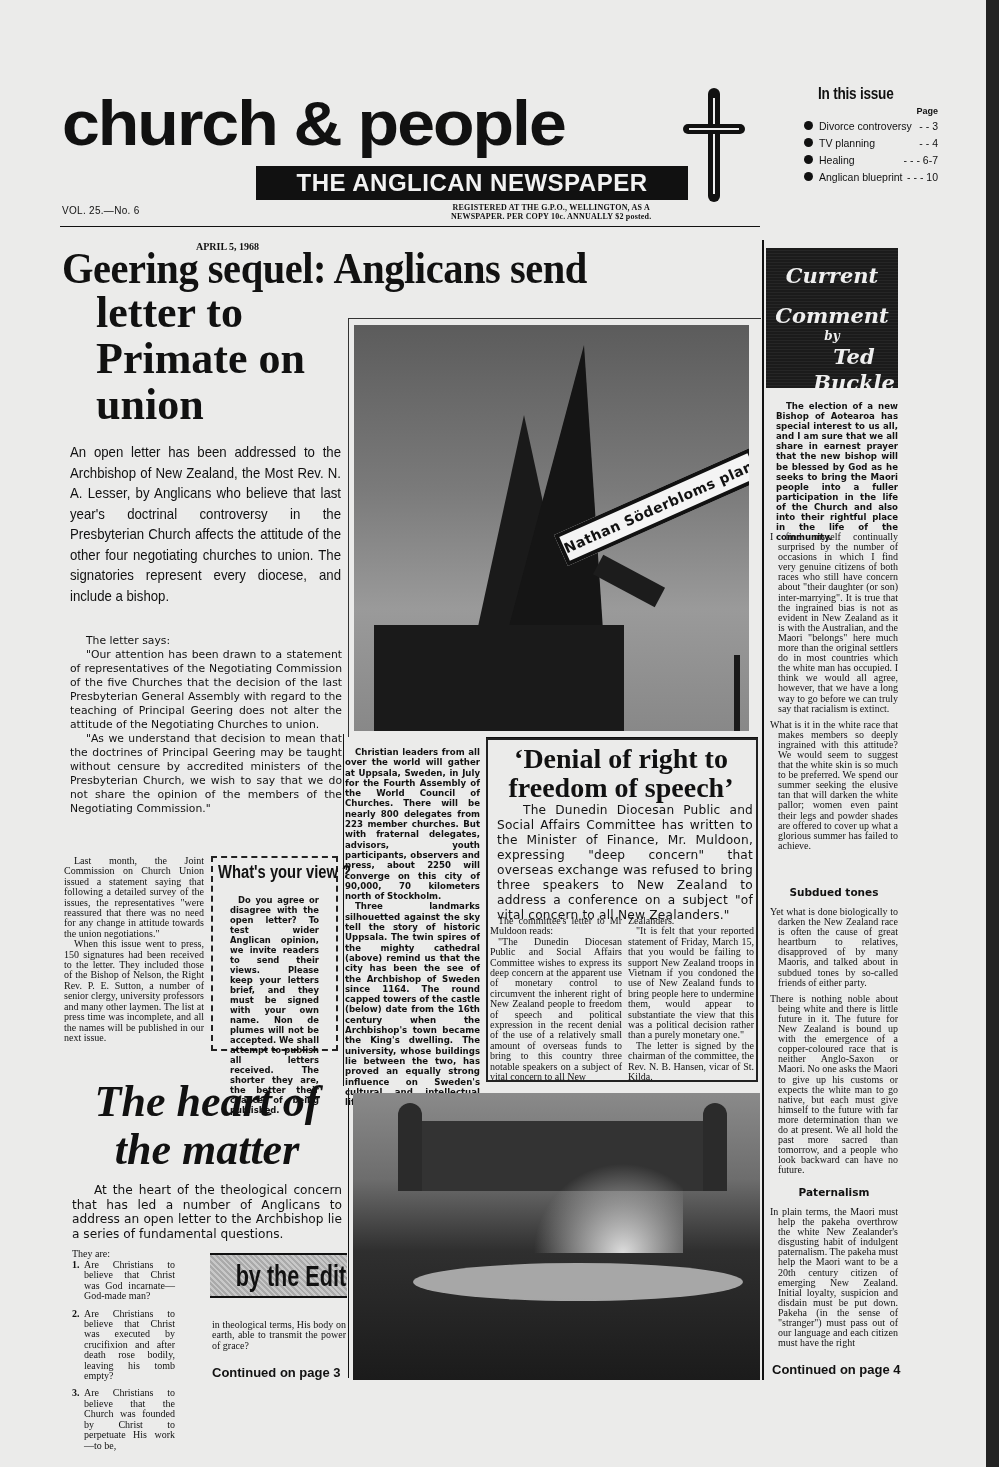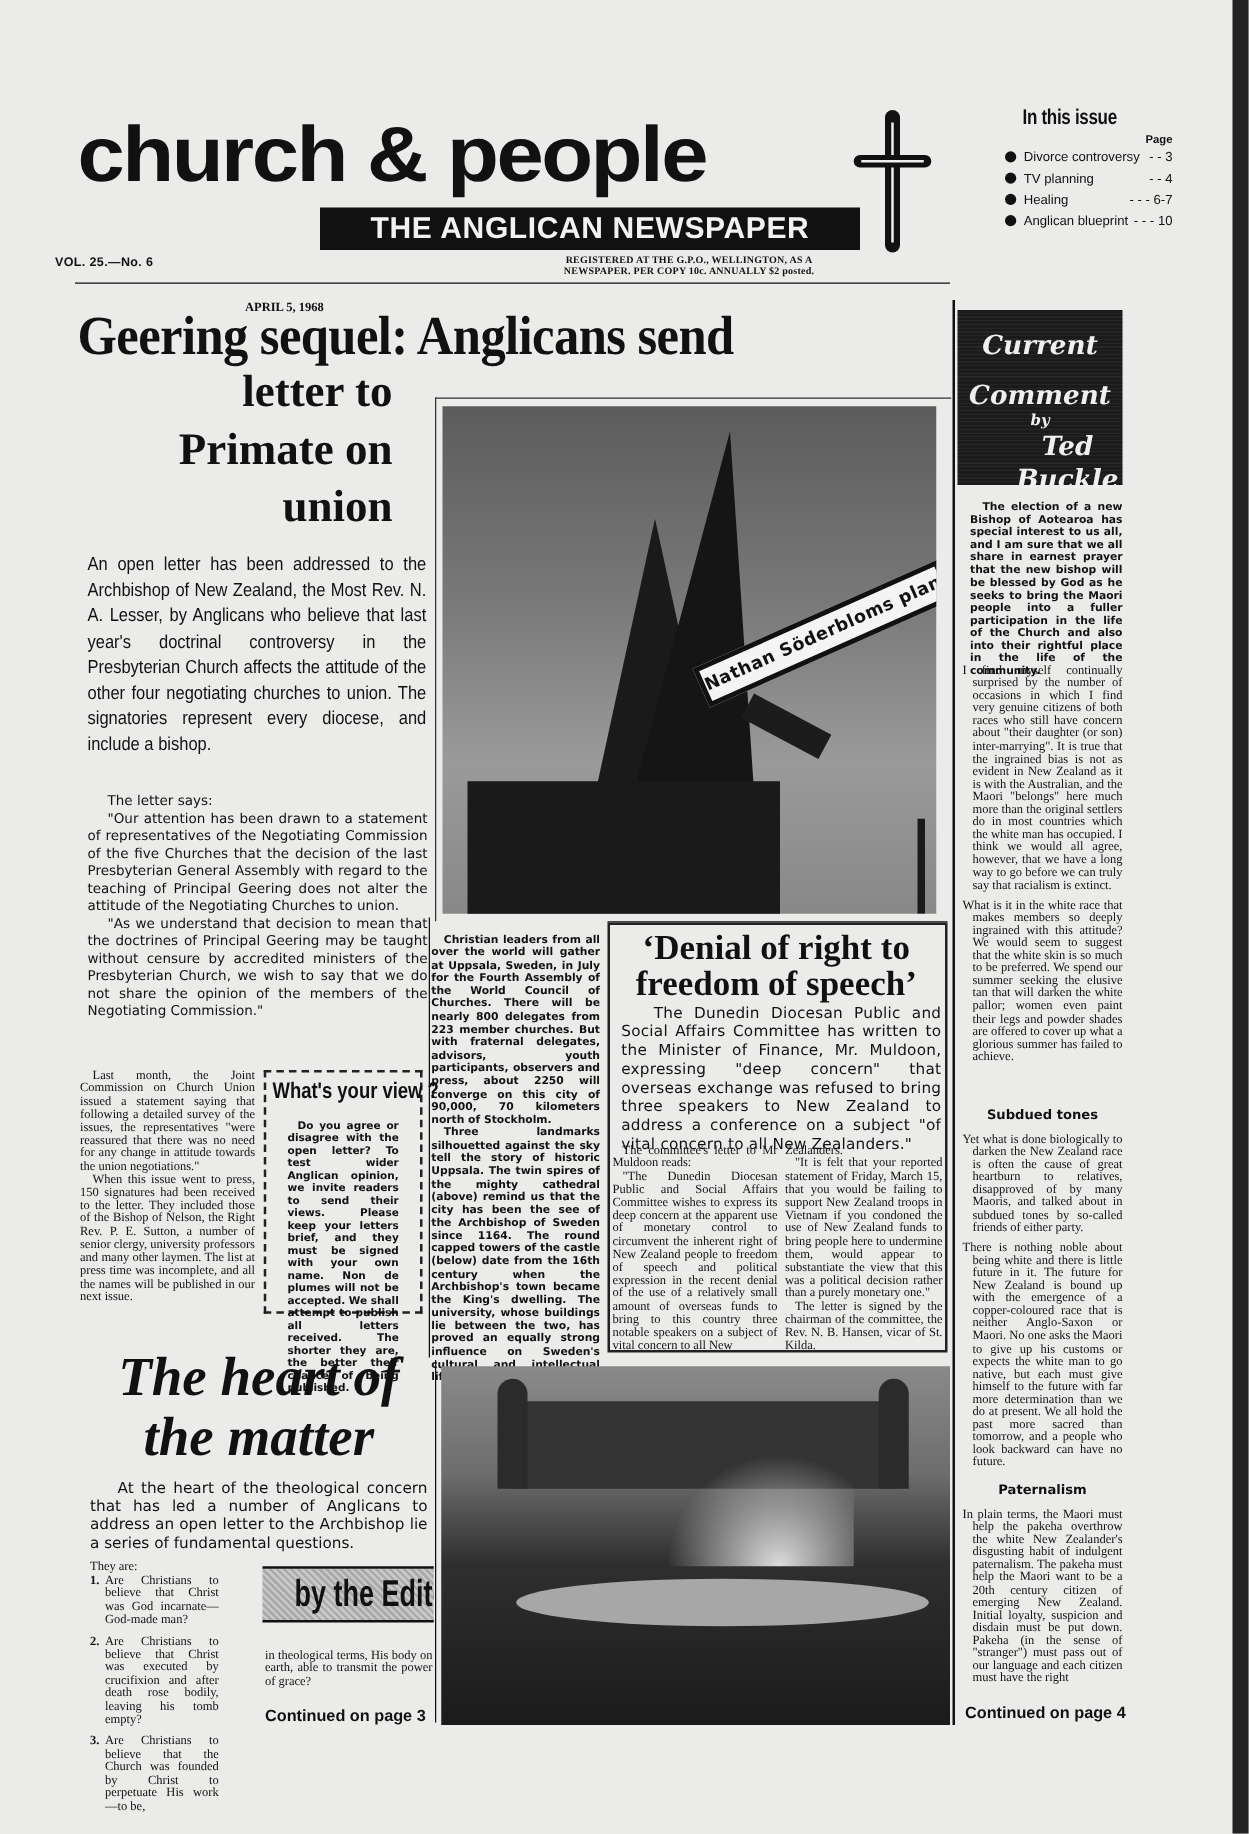--- a/index.html
+++ b/index.html
@@ -5,40 +5,40 @@
   html, body { margin:0; padding:0; }
   body { width:999px; height:1467px; background:#ebebea; position:relative; overflow:hidden; color:#111; font-family:"Liberation Serif", serif; }
   .abs { position:absolute; }
   
   .mast-title { left:62px; top:92px; font-family:"Liberation Sans", sans-serif; font-weight:700; font-size:68px; letter-spacing:-2px; line-height:1; color:#111; transform:scaleY(0.92); transform-origin:top left; }
   .mast-band { left:256px; top:166px; width:432px; height:34px; background:#111; color:#f2f2f2; font-family:"Liberation Sans", sans-serif; font-weight:700; font-size:24px; line-height:34px; text-align:center; letter-spacing:0.5px; }
   .cross-v { left:708px; top:88px; width:12px; height:114px; background:#111; border-radius:6px; }
   .cross-v::after { content:""; position:absolute; left:5px; top:10px; width:2px; height:96px; background:#eee; }
   .cross-h { left:683px; top:124px; width:62px; height:10px; background:#111; border-radius:5px; }
   .cross-h::after { content:""; position:absolute; left:6px; top:4px; width:50px; height:2px; background:#eee; }
-  .vol { left:44px; top:205px; font-family:"Liberation Sans", sans-serif; font-size:10px; font-weight:700; letter-spacing:0.3px; }
+  .vol { left:62px; top:205px; font-family:"Liberation Sans", sans-serif; font-size:10px; font-weight:400; letter-spacing:0.3px; }
   .date { left:196px; top:205px; font-family:Liberation Serif, serif; font-size:10px; font-weight:700;margin-top:36px; }
   .reg { left:451px; top:203px; font-size:8px; line-height:9px; text-align:center; font-weight:700; letter-spacing:0.2px; }
 
   
   .iti { left:778px; top:84px; width:120px; font-family:"Liberation Sans", sans-serif;margin-left:40px; }
   .iti h3 { margin:0; font-size:17px; font-weight:700; transform:scaleX(0.8); transform-origin:left; letter-spacing:-0.3px; }
   .iti .page { font-size:9px; font-weight:700; text-align:right; margin:2px 0 4px; }
   .iti .row { display:flex; font-size:10.5px; line-height:12px; margin-bottom:5px;justify-content:space-between; }
   .iti .bullet { width:9px; height:9px; background:#111; border-radius:50%; flex:none; margin:1px 6px 0 -14px; }
   .iti .lbl { flex:1; }
   .right-edge { left:986px; top:0; width:13px; height:1467px; background:#0d0d0d; opacity:0.9; }
 
   
   .rule-h { background:#111; height:2px; }
   .rule-v { background:#111; width:2px; }
 
   
   .hl1 { left:62px; top:244px; font-size:44px; font-weight:700; letter-spacing:-0.5px; transform:scaleX(0.92); transform-origin:left; white-space:nowrap; line-height:50px; }
-  .hl2 { left:96px; top:290px; width:218px; text-align:right; font-size:36px; font-weight:700; line-height:46px; }
+  .hl2 { left:96px; top:290px; width:218px; text-align:left; font-size:44px; font-weight:700; line-height:46px; }
 
   .intro { left:70px; top:442px; width:270px; font-family:"Liberation Sans", sans-serif; font-size:15px; line-height:20.5px; text-align:justify; transform:scaleX(0.88); transform-origin:left; width:308px; }
   .letter { left:70px; top:634px; width:272px; font-family:"DejaVu Sans", sans-serif; font-size:10.8px; line-height:14px; text-align:justify; }
   .letter p { margin:0; text-indent:16px; }
   .col-a { left:64px; top:856px; width:140px; font-size:10px; line-height:10.4px; text-align:justify; }
   .col-a p { margin:0; text-indent:10px; }
 
   .view-box { left:211px; top:856px; width:127px; height:195px; border:2px dashed #222; padding:4px 5px; box-sizing:border-box; font-family:"DejaVu Sans", sans-serif; }
   .view-box h4 { margin:0 0 6px; font-family:"Liberation Sans", sans-serif; font-size:18px; font-weight:700; transform:scaleX(0.82); transform-origin:left; white-space:nowrap; }
   .view-box p { margin:12px; font-size:8.4px; line-height:10px; font-weight:700; text-align:justify; text-indent:8px; }

